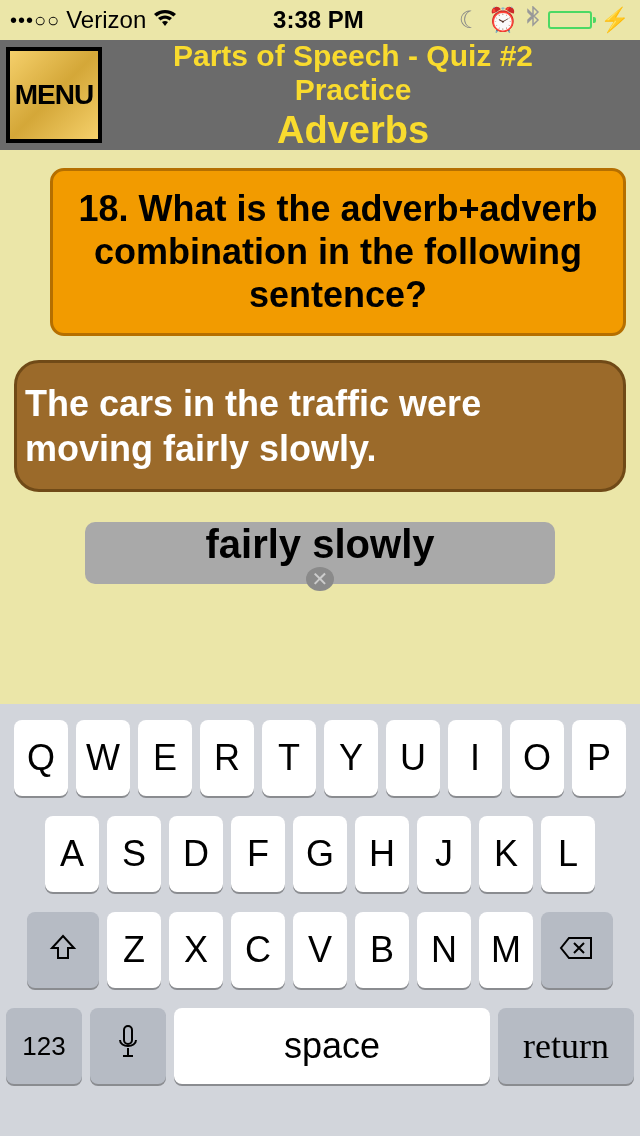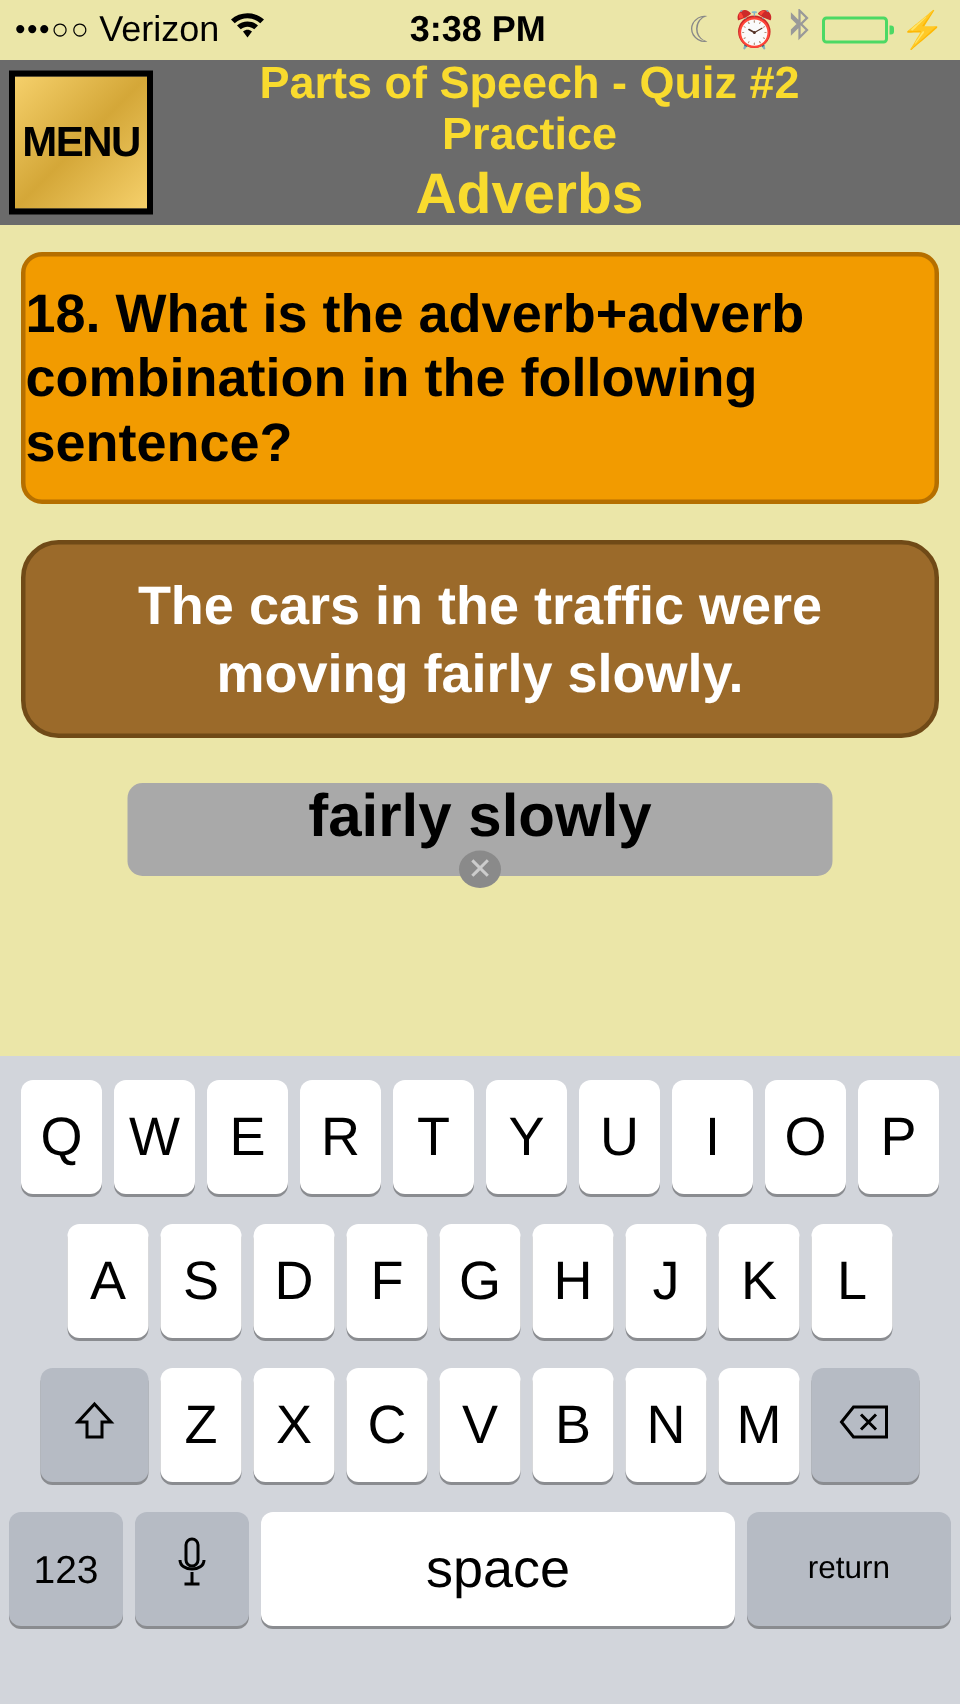--- a/index.html
+++ b/index.html
@@ -61,33 +61,33 @@
   .header-line1 { font-size: 30px; margin-bottom: 2px; }
   .header-line2 { font-size: 38px; }
   .content {
     padding: 18px 14px;
   }
   .question-box {
     background: #f29b00;
     border: 3px solid #b56f00;
     border-radius: 14px;
     padding: 16px 0;
-    text-align: left;
+    text-align: center;
     font-size: 36px;
     font-weight: 800;
     color: #000;
     line-height: 1.2;
     margin-bottom: 24px;
+    margin-left: 36px;
   }
   .sentence-box {
     background: #9b6a2a;
     border: 3px solid #704a17;
     border-radius: 25px;
     padding: 18px 8px;
-    text-align: center;
     font-size: 36px;
     font-weight: 800;
     color: #fff;
     line-height: 1.25;
     margin-bottom: 30px;
     font-family: "Helvetica Neue", Arial, sans-serif;
   }
   .input-row {
     display: flex;
     justify-content: center;
@@ -148,21 +148,21 @@
   }
   .key-shift { width: 72px; }
   .key-del { width: 72px; }
   .kb-bottom {
     display: flex;
     gap: 8px;
   }
   .key-123 { width: 76px; height: 76px; font-size: 26px; }
   .key-mic { width: 76px; height: 76px; }
   .key-space { flex: 1; height: 76px; font-size: 36px; }
-  .key-return { width: 136px; height: 76px; font-size: 21px; }
+  .key-return { width: 136px; height: 76px; font-size: 36px; font-family: Liberation Serif, serif; }
   .row2 { padding: 0 28px; }
   .row3 { padding: 0; }
 </style>
 </head>
 <body>
 
 <div class="status-bar">
   <div class="status-left">
     <span class="dots">•••○○</span>
     <span>Verizon</span>

